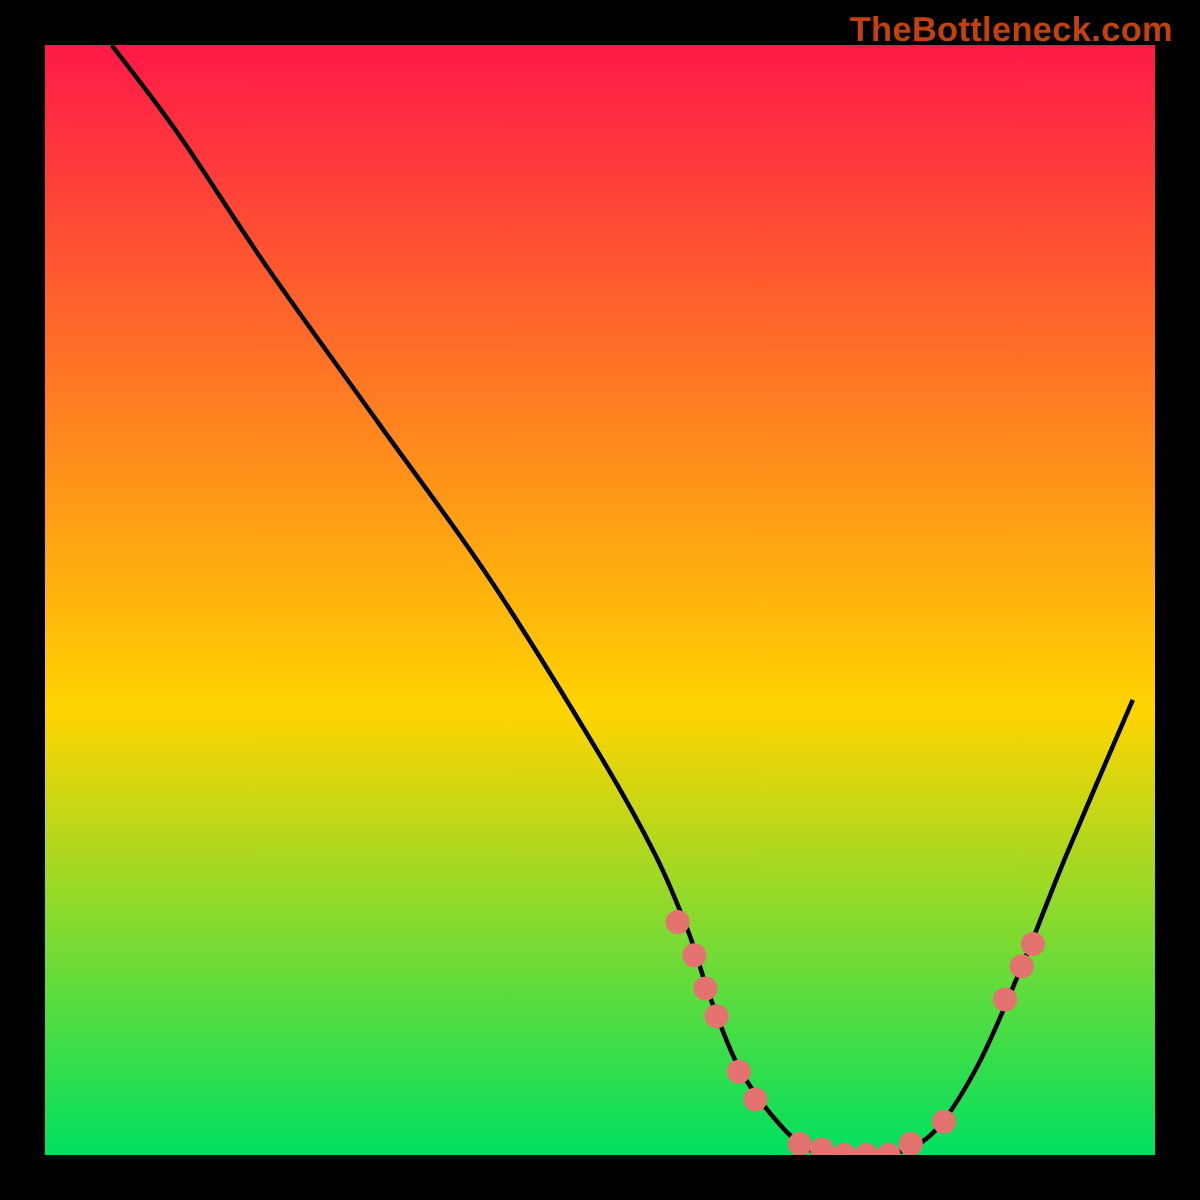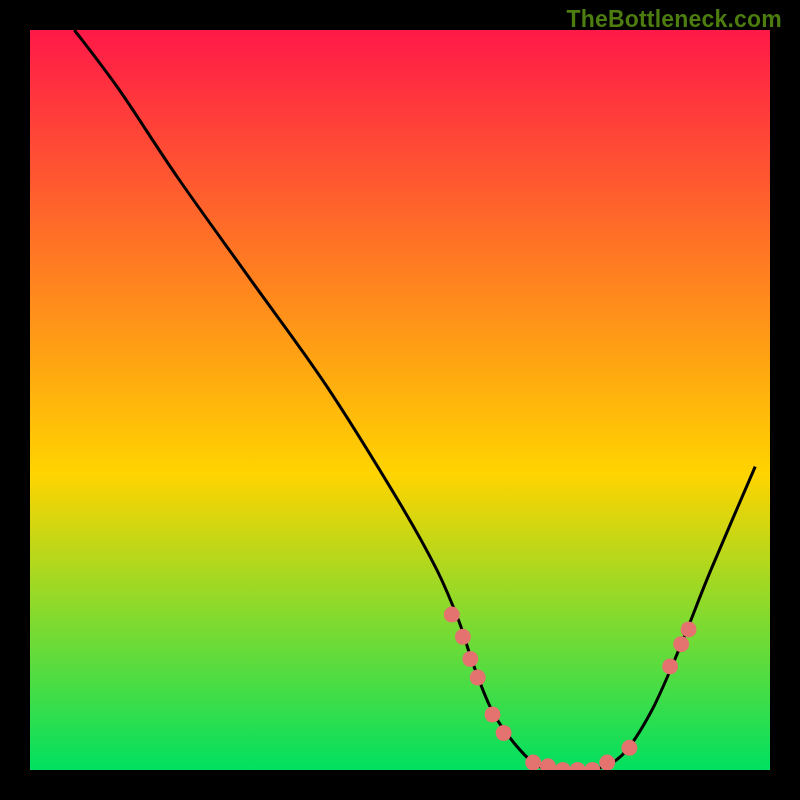--- a/index.html
+++ b/index.html
@@ -16,21 +16,21 @@
     width: 800px;
     height: 800px;
     background: #000;
   }
   .watermark {
     position: absolute;
     top: 6px;
     right: 18px;
     font-size: 23px;
     font-weight: bold;
-    color: #4d7c0f;
+    color: #c2410c;
     letter-spacing: 0.2px;
     z-index: 10;
   }
   svg {
     position: absolute;
     top: 0;
     left: 0;
   }
 </style>
 </head>

